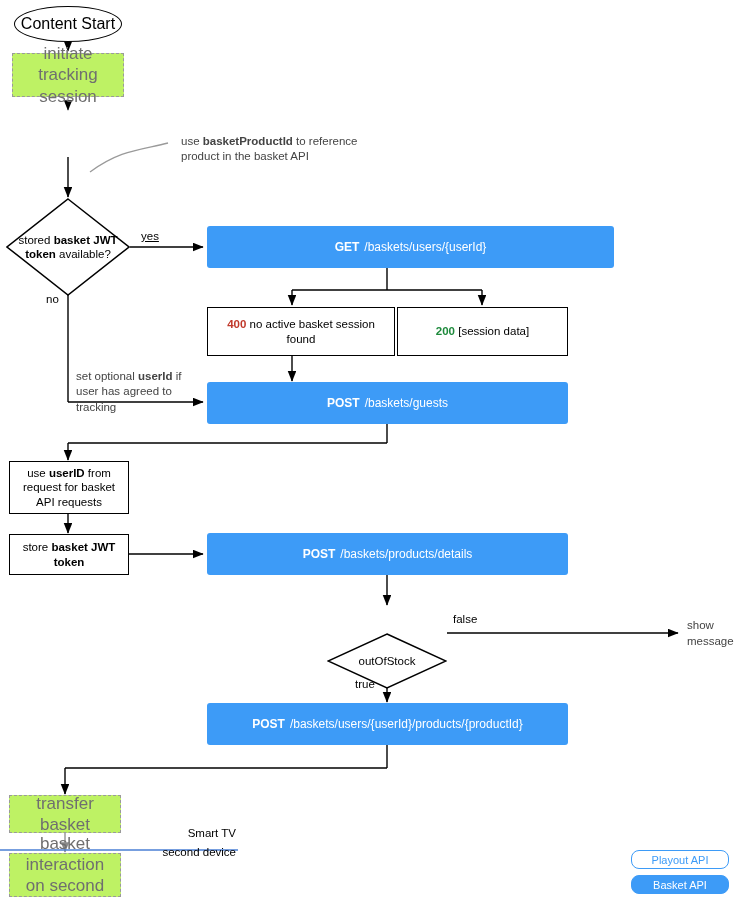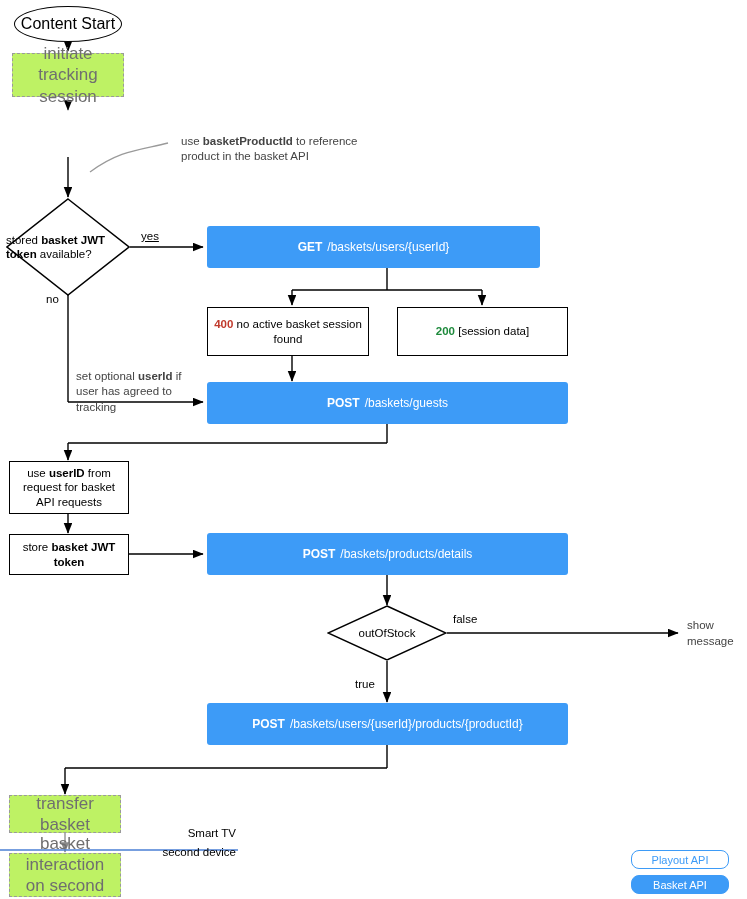--- a/index.html
+++ b/index.html
@@ -79,20 +79,21 @@
   }
   .diamond-label {
     position: absolute;
     left: 0;
     top: 0;
     width: 100%;
     height: 100%;
     display: flex;
     align-items: center;
     justify-content: center;
+    text-align: center;
     font-size: 11.5px;
     line-height: 1.25;
   }
   .edge-label {
     position: absolute;
     font-size: 11.5px;
     color: #000;
     white-space: pre;
   }
   .note {
@@ -218,26 +219,26 @@
       <polygon points="62,1 123,49 62,97 1,49" fill="#ffffff" stroke="#000000" stroke-width="1.5"></polygon>
     </svg>
     <div class="diamond-label">
       <span>stored <span class="bold">basket JWT token</span> available?</span>
     </div>
   </div>
 
   <div class="edge-label" style="left:141px; top:230px;text-decoration:underline;"><span>yes</span></div>
   <div class="edge-label" style="left:46px; top:293px;"><span>no</span></div>
 
-  <div class="node api" style="left:207px; top:226px; width:333px; height:42px;">
+  <div class="node api" style="left:207px; top:226px; width:407px; height:42px;">
     <span class="verb">GET</span>
     <span class="path">/baskets/users/{userId}</span>
   </div>
 
-  <div class="node solid-box" style="left:207px; top:307px; width:162px; height:49px;">
+  <div class="node solid-box" style="left:207px; top:307px; width:188px; height:49px;">
     <span><span class="code-400">400</span> <span>no active basket session found</span></span>
   </div>
 
   <div class="node solid-box" style="left:397px; top:307px; width:171px; height:49px;">
     <span><span class="code-200">200</span> <span>[session data]</span></span>
   </div>
 
   <div class="note" style="left:76px; top:353px; width:120px; text-align:left;">
     set optional <span class="bold">userId</span> if user has agreed to tracking
   </div>
@@ -253,21 +254,21 @@
 
   <div class="node solid-box" style="left:9px; top:534px; width:120px; height:41px;">
     <span>store <span class="bold">basket JWT token</span></span>
   </div>
 
   <div class="node api" style="left:207px; top:533px; width:361px; height:42px;">
     <span class="verb">POST</span>
     <span class="path">/baskets/products/details</span>
   </div>
 
-  <div class="diamond-wrap" style="left:327px; top:605px; width:120px; height:56px;">
+  <div class="diamond-wrap" style="left:327px; top:633px; width:120px; height:56px;">
     <svg class="diamond-shape" viewBox="0 0 120 56">
       <polygon points="60,1 119,28 60,55 1,28" fill="#ffffff" stroke="#000000" stroke-width="1.5"></polygon>
     </svg>
     <div class="diamond-label">outOfStock</div>
   </div>
 
   <div class="edge-label" style="left:453px; top:613px;"><span>false</span></div>
   <div class="edge-label" style="left:355px; top:678px;"><span>true</span></div>
 
   <div class="note" style="left:687px; top:618px; width:56px; text-align:left;"><span>show

